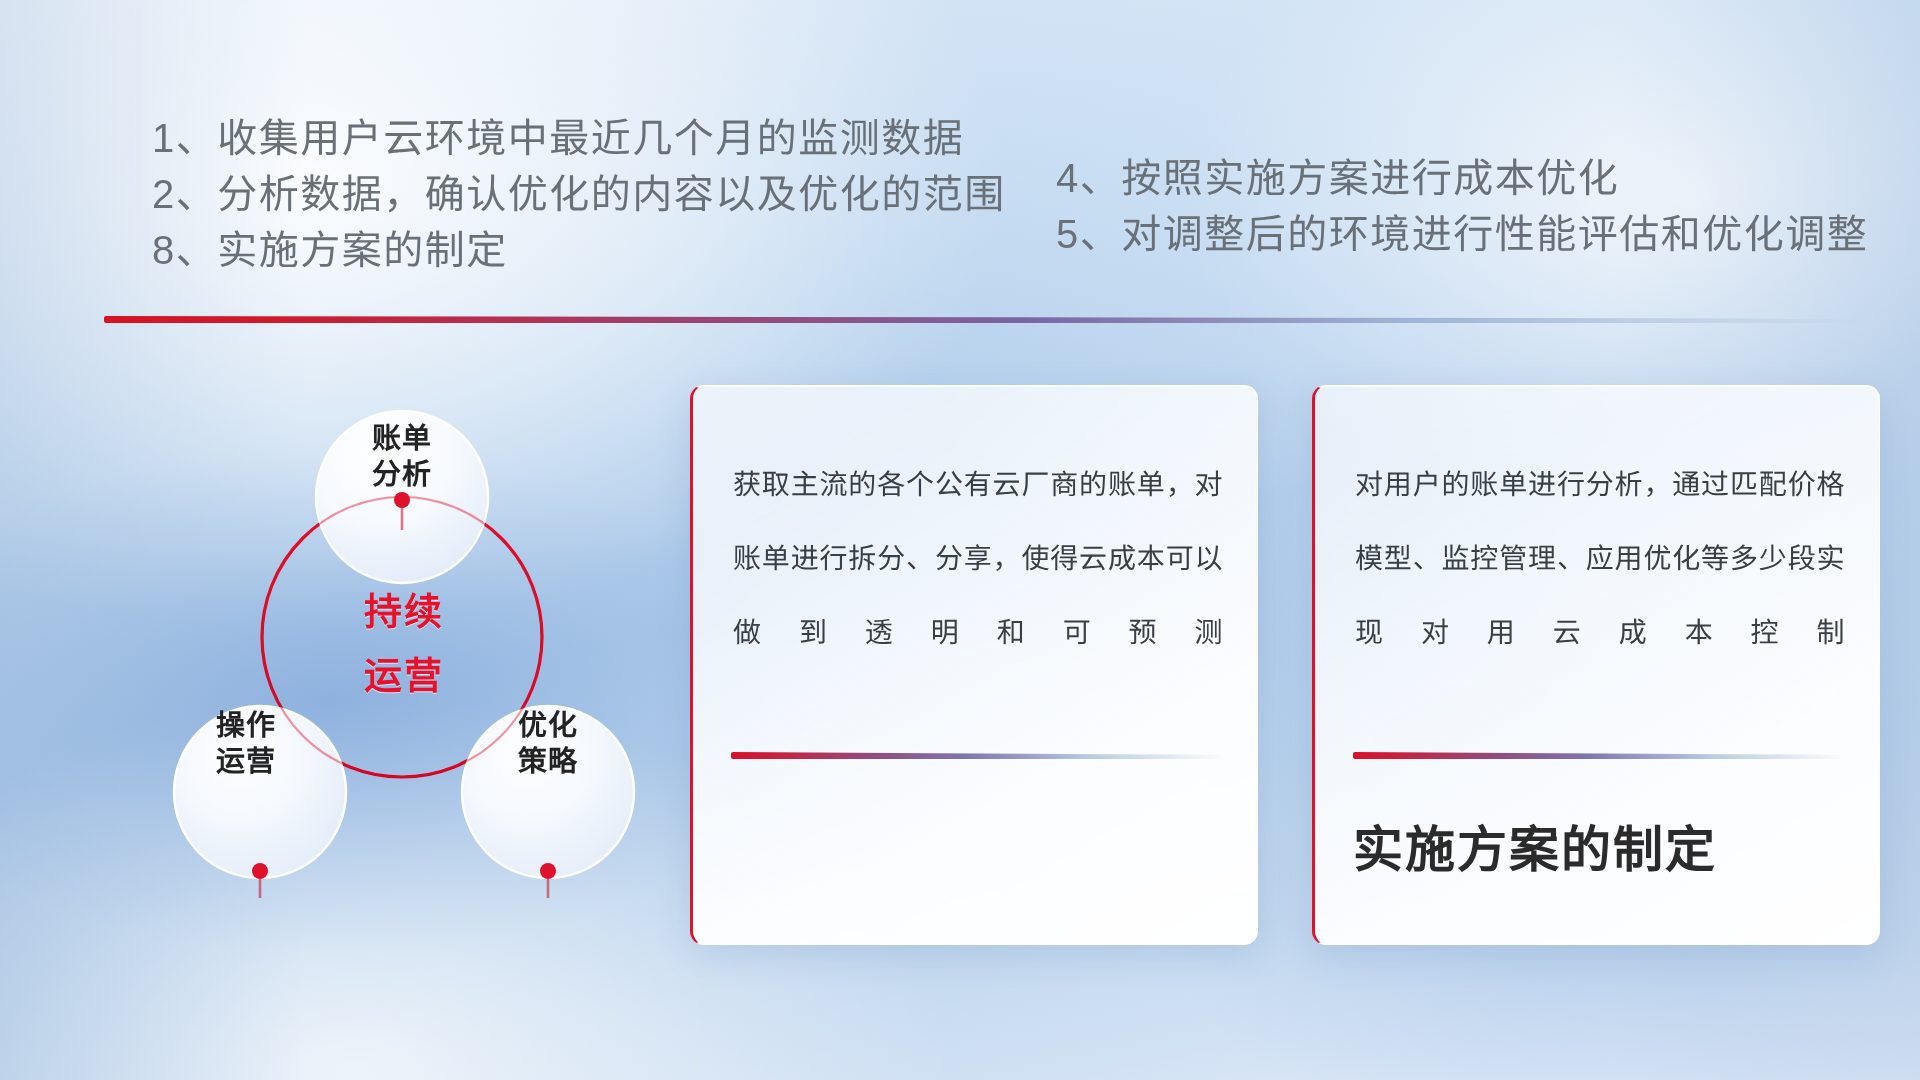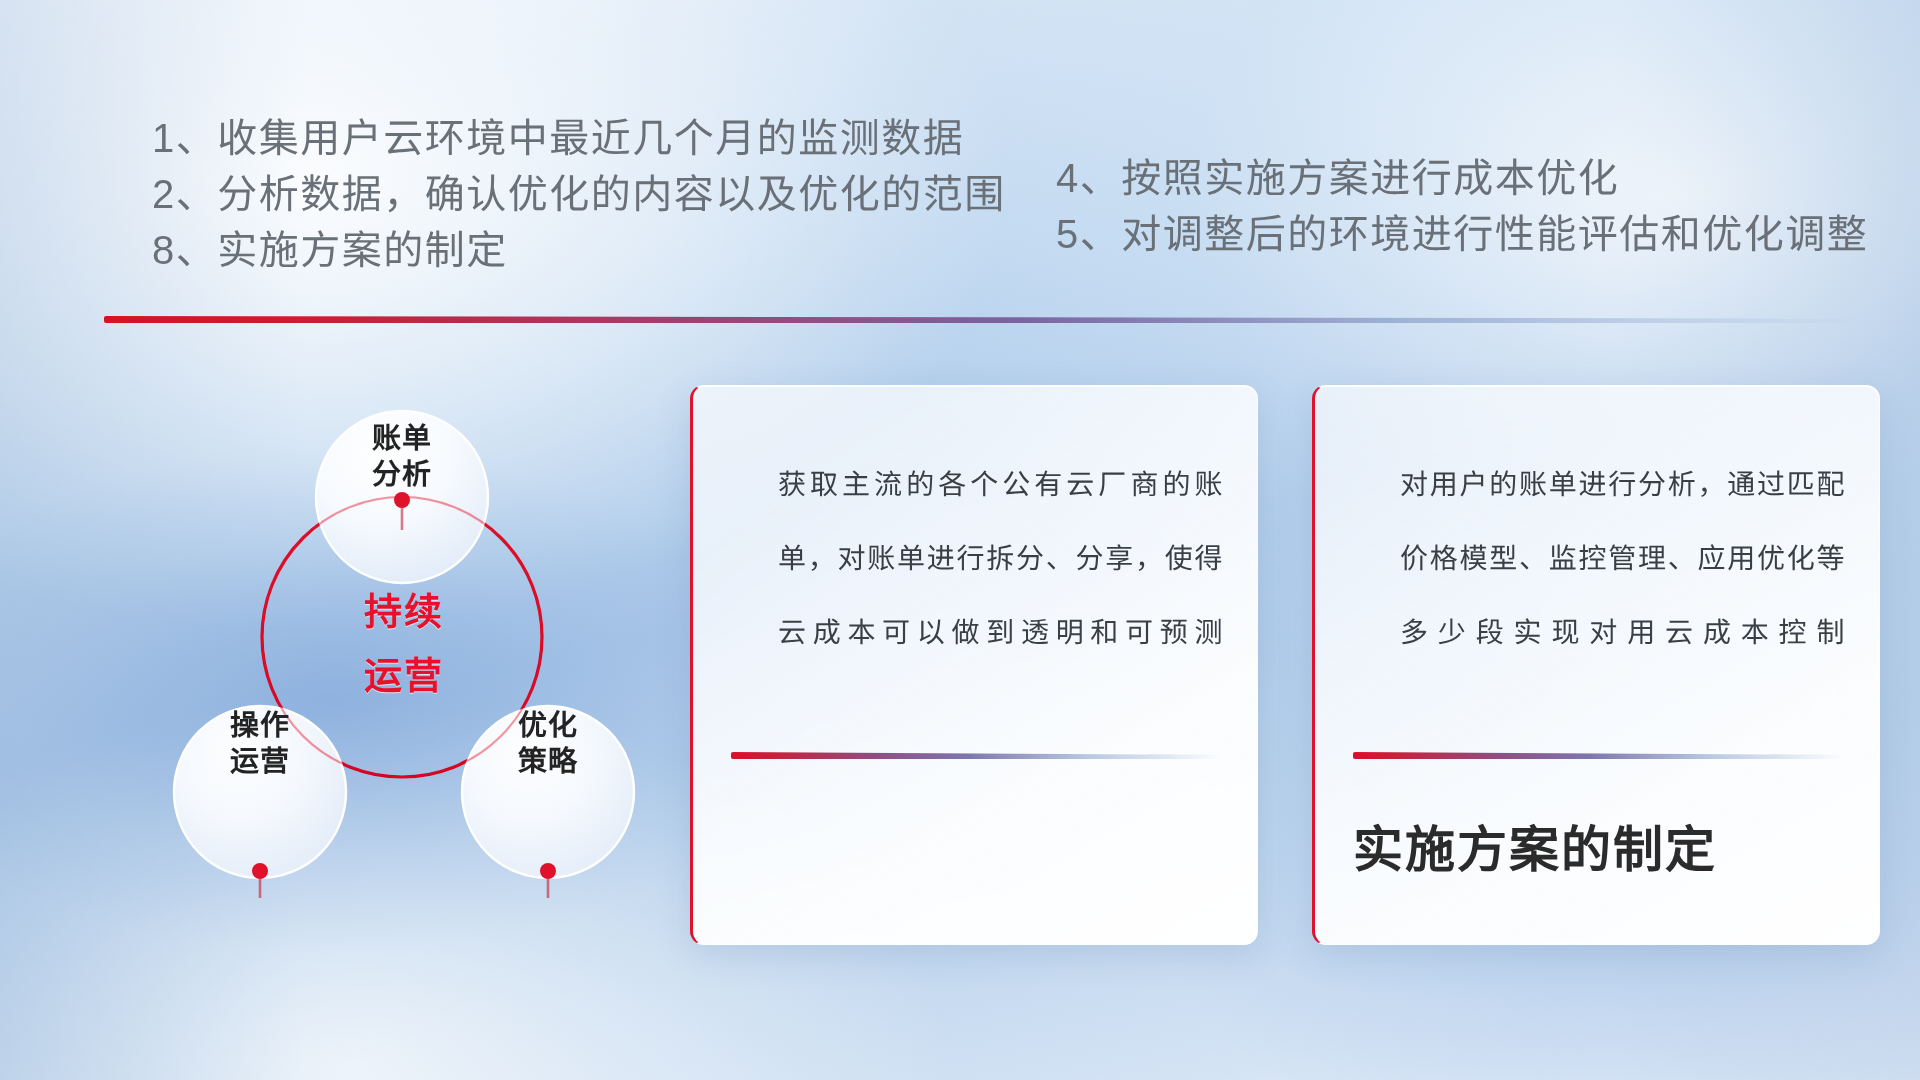--- a/index.html
+++ b/index.html
@@ -76,21 +76,21 @@
     position:absolute;
     text-align:center;
     color:#232323;
     font-weight:700;
     font-size:29px;
     line-height:36px;
     letter-spacing:1px;
     white-space:pre-line;
   }
   #lbl-top   { left:236px; top:68px;  width:140px; }
-  #lbl-left  { left:94px;  top:355px; width:140px; }
+  #lbl-left  { left:80px;  top:355px; width:140px; }
   #lbl-right { left:382px; top:355px; width:140px; }
   #lbl-center{
     left:230px; top:228px; width:156px;
     color:#e8112b; font-size:38px; line-height:64px; font-weight:700;
     letter-spacing:2px;
     text-shadow:0 1px 0 rgba(255,255,255,.65);
   }
 
   
   #cards{ position:absolute; z-index:6; left:690px; top:385px; width:1190px; height:560px; }
@@ -108,21 +108,20 @@
   .card.c2{ left:622px; }
   .card-body{
     position:absolute; left:40px; right:34px; top:62px;
     color:#3a3f45;
     font-size:28px;
     line-height:74px;
     letter-spacing:.5px;
     text-align:justify;
     text-align-last:justify;
     font-weight:400;
-    margin-left:45px;
   }
   .card-divider{
     position:absolute; left:38px; right:34px; top:366px; height:7px;
     background:linear-gradient(90deg,#d9102a 0%, #c9203c 9%, #8f4f84 30%, #7e76ae 48%, #b7c8e0 72%, rgba(222,232,245,0) 100%);
     clip-path:polygon(0 0, 100% 40%, 100% 100%, 0 100%);
     border-radius:2px;
   }
   .card-title{
     position:absolute; left:38px; right:30px; top:432px;
     color:#2b2b2b;

